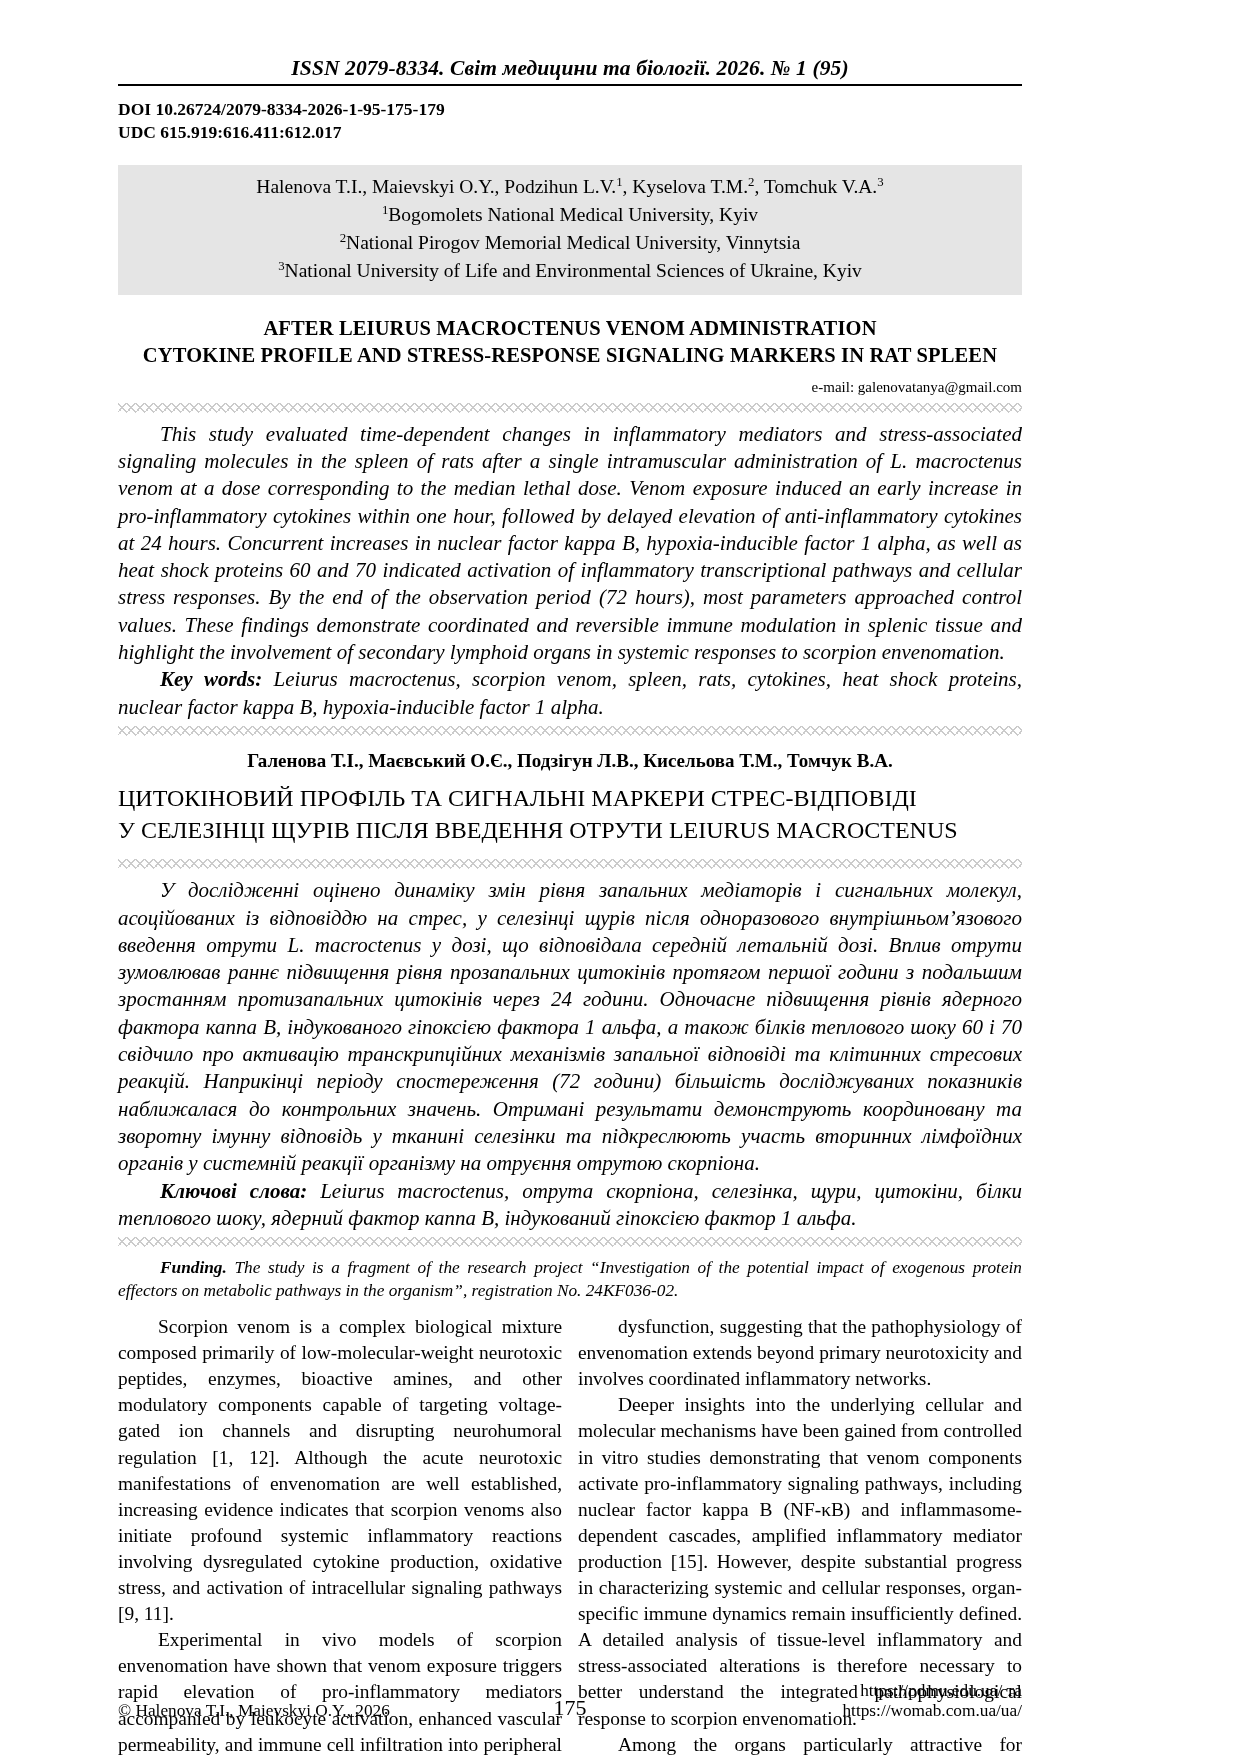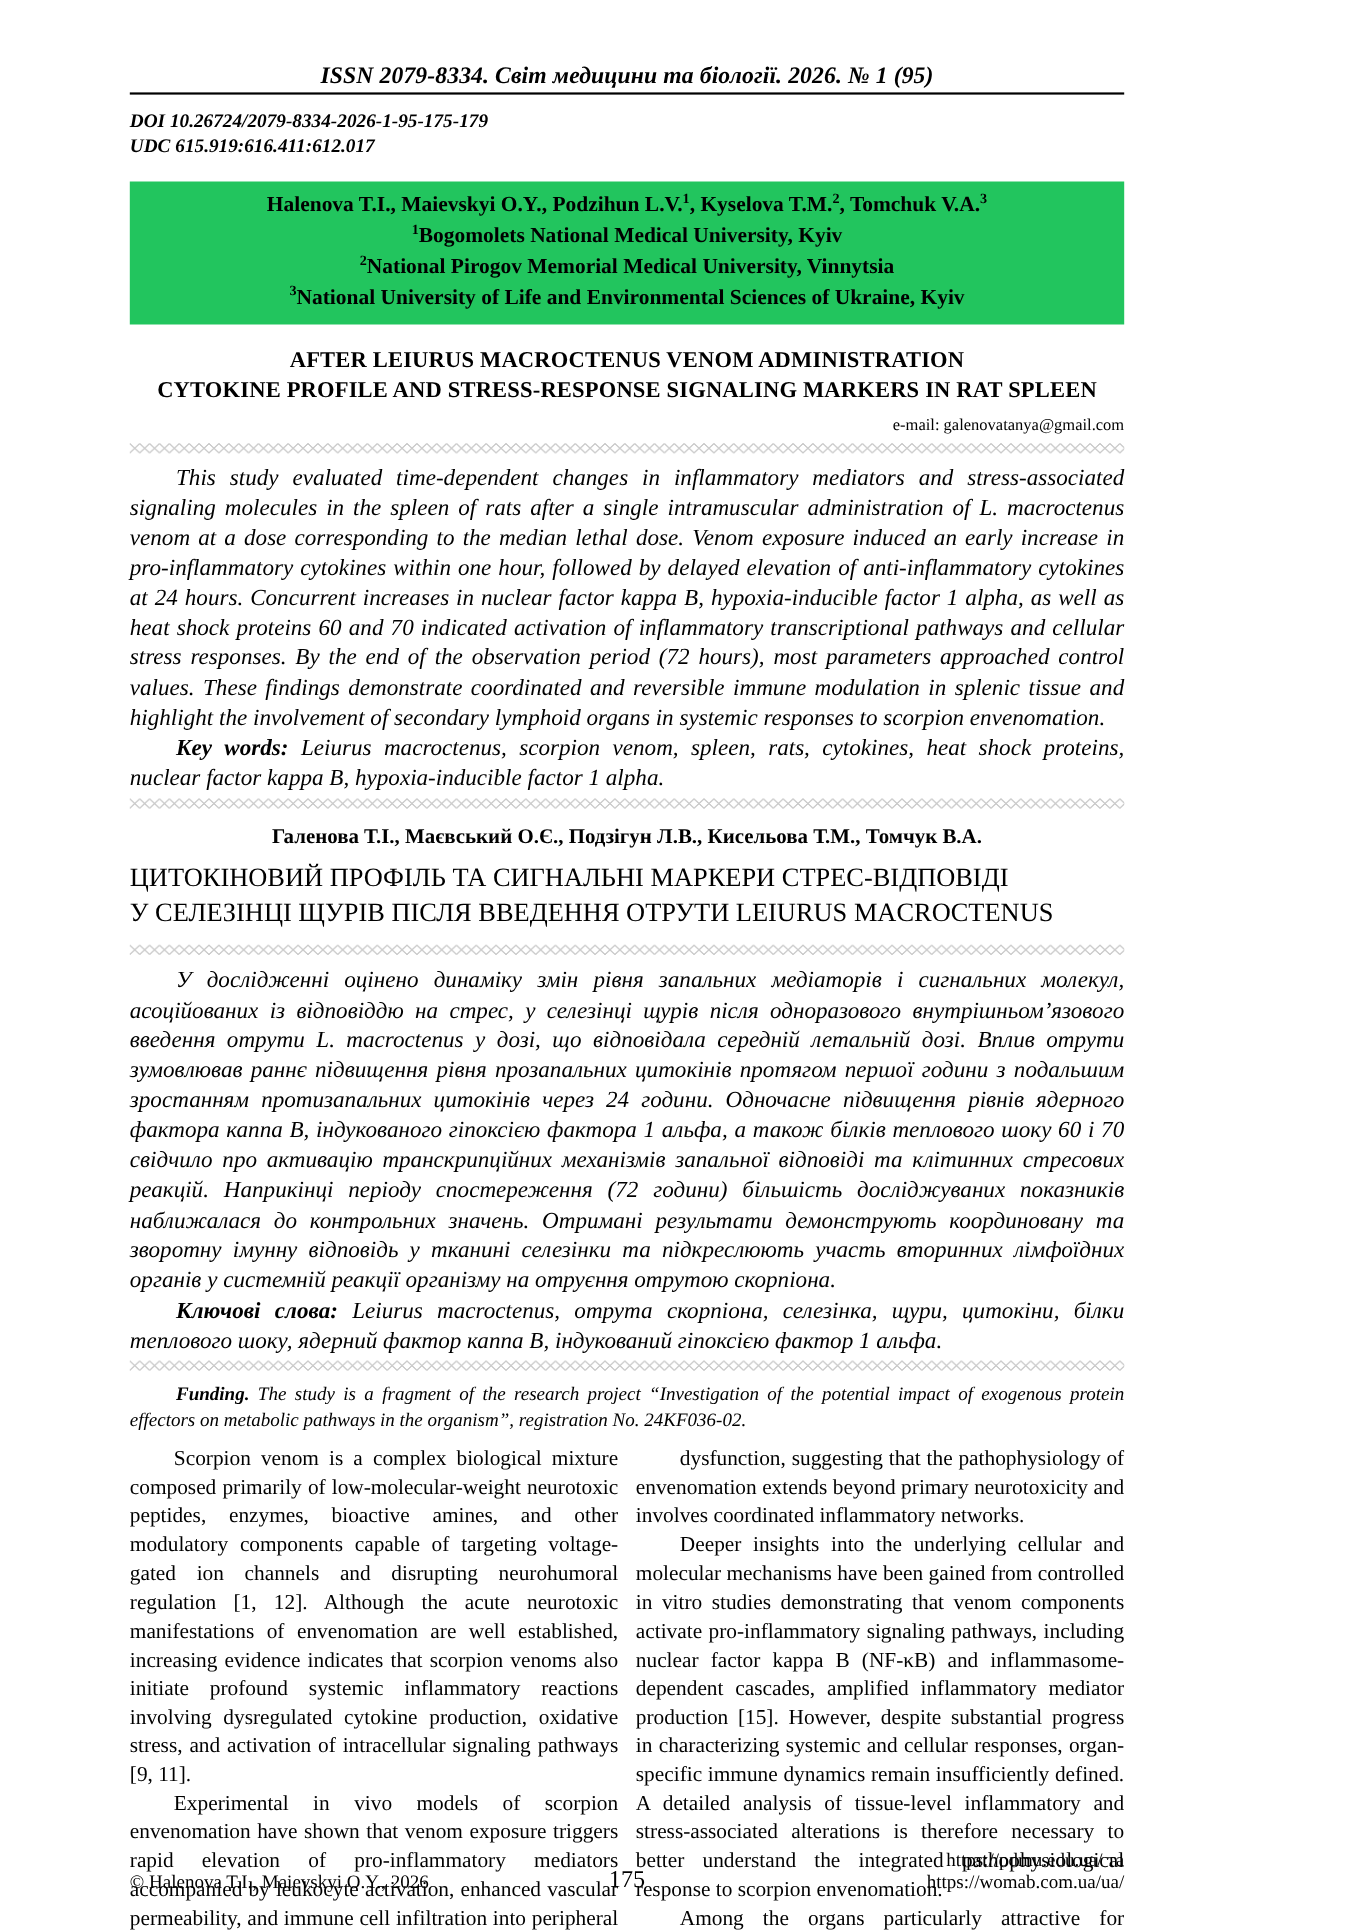--- a/index.html
+++ b/index.html
@@ -28,28 +28,27 @@
   .rule{
     border-bottom:2.6px solid #000;
     margin:0 0 12px 0;
   }
   
   .ids{
     font-weight:bold;
     font-size:17.5px;
     line-height:1.33;
     margin-bottom:20px;
-    font-style:italic;
   }
   .ids div{white-space:nowrap;}
   
   .authors-block{
-    background:#22c55e;
-    text-align:center;
-    font-weight:bold;
+    background:#e5e5e5;
+    text-align:center;
+    font-weight:normal;
     font-size:19.5px;
     line-height:1.45;
     padding:8px 10px 9px 10px;
     margin-bottom:20px;
   }
   .authors-block .line{display:block;}
   sup{font-size:.66em;vertical-align:super;line-height:0;}
   
   .title-en{
     text-align:center;

